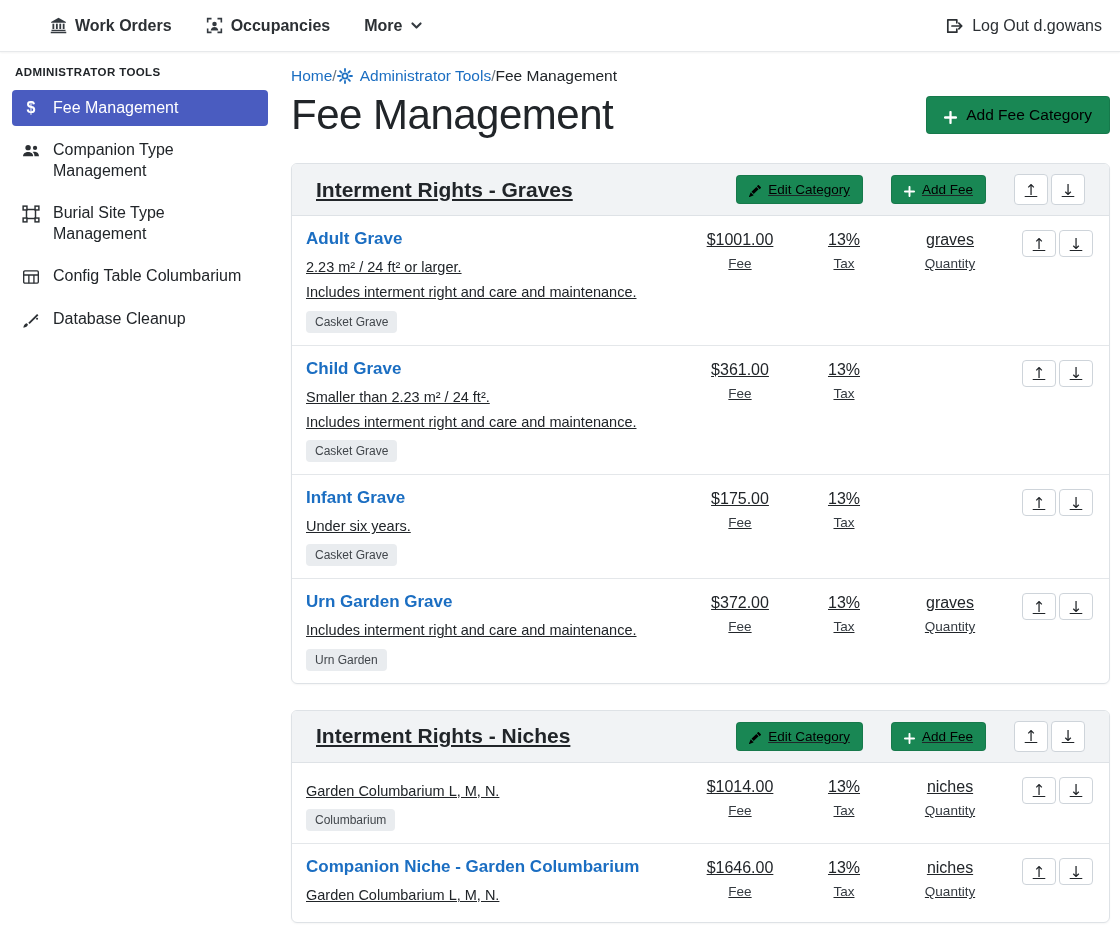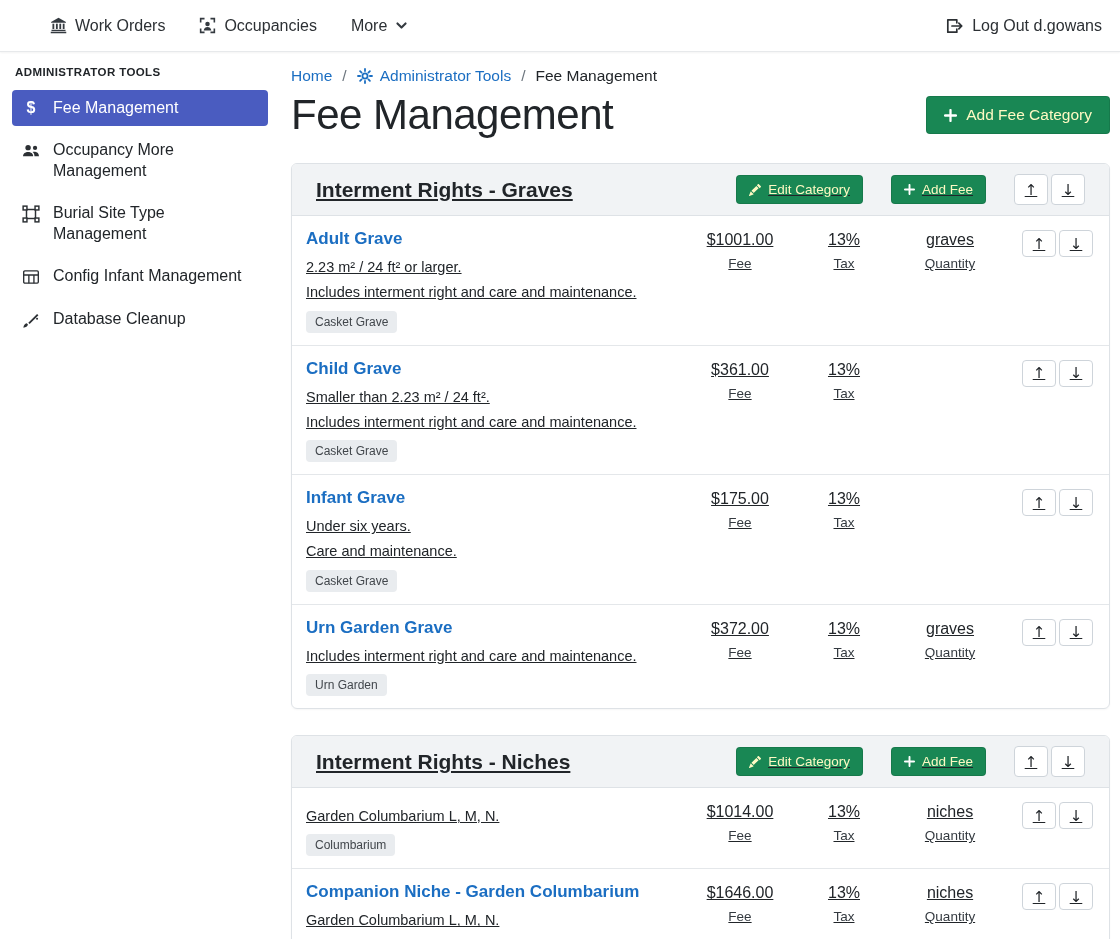--- a/index.html
+++ b/index.html
@@ -21,21 +21,21 @@
   button{font-family:inherit;cursor:pointer;}
   svg{display:block;}
 
   
   .navbar{
     height:52px;display:flex;align-items:center;padding:0 18px 0 14px;
     border-bottom:1px solid #e7e9eb;box-shadow:0 1px 2px rgba(0,0,0,.05);
     background:#fff;position:relative;z-index:5;
   }
   .brand{display:flex;align-items:center;gap:9px;font-weight:700;font-size:17px;}
-  .nav-links{display:flex;align-items:flex-end;gap:34px;margin-left:36px;}
+  .nav-links{display:flex;align-items:flex-end;gap:34px;margin-left:36px;font-weight:bold;}
   .nav-link{display:flex;align-items:center;gap:8px;font-size:16px;color:#2c3034;}
   .nav-link .icn{color:#343a40;}
   .logout{margin-left:auto;display:flex;align-items:center;gap:9px;font-size:16px;color:#2c3034;}
 
   
   .layout{display:flex;align-items:flex-start;}
   .sidebar{width:280px;flex:0 0 280px;padding:14px 12px 0 12px;}
   .sidebar-heading{font-size:11.5px;font-weight:700;letter-spacing:.4px;color:#212529;margin:0 0 12px 3px;}
   .side-item{
     display:flex;align-items:flex-start;gap:13px;padding:8px 10px;border-radius:4px;
@@ -43,31 +43,31 @@
   }
   .side-item .icn{width:18px;flex:0 0 18px;margin-top:2px;color:#2c3034;text-align:center;}
   .side-item .lbl{max-width:205px;}
   .side-item.active{background:var(--active-blue);color:#fff;}
   .side-item.active .icn{color:#fff;}
   .dollar{font-weight:700;font-size:16px;line-height:1;margin-top:3px;}
 
   .main{flex:1;padding:13px 10px 0 11px;}
 
   
-  .breadcrumb{display:flex;align-items:center;gap:10px;font-size:15.5px;margin:2px 0 6px;}
+  .breadcrumb{display:flex;align-items:center;font-size:15.5px;margin:2px 0 6px;}
   .crumb-link{color:var(--link-blue);display:flex;align-items:center;gap:7px;}
   .crumb-sep{color:#6c757d;}
   .crumb-current{color:#212529;}
 
   
   .title-row{display:flex;align-items:center;justify-content:space-between;margin:6px 0 24px;}
   .page-title{font-size:42px;font-weight:500;color:#212529;letter-spacing:-.5px;}
   .btn-green{
-    display:inline-flex;align-items:center;gap:9px;background:var(--button-green);
-    color:#fef9c3;border:1px solid rgba(0,0,0,.1);border-radius:4px;
+    display:inline-flex;align-items:flex-end;gap:9px;background:var(--button-green);
+    color:#000000;border:1px solid rgba(0,0,0,.1);border-radius:4px;
     padding:9px 17px;font-size:15.5px;
   }
   .btn-green.sm{padding:6px 12px;font-size:13.5px;gap:7px;}
 
   
   .card{border:1px solid var(--border);border-radius:6px;margin-bottom:26px;box-shadow:0 1px 2px rgba(0,0,0,.04);overflow:hidden;text-decoration:underline;}
   .card-header{
     background:var(--header-bg);border-bottom:1px solid var(--border);
     display:flex;align-items:center;justify-content:space-between;
     padding:10px 24px;min-height:52px;
@@ -159,21 +159,21 @@
 
     <a class="side-item" href="#">
       <span class="icn">
         <svg width="18" height="18" viewBox="0 0 16 16" fill="currentColor">
           <circle cx="5.4" cy="5" r="2.4"></circle>
           <path d="M.9 12.6c0-2.4 2-3.8 4.5-3.8s4.5 1.4 4.5 3.8z"></path>
           <circle cx="11.6" cy="5.3" r="1.9"></circle>
           <path d="M11.1 12.6c0-1.6-.6-2.9-1.7-3.7.7-.3 1.5-.4 2.3-.3 1.9.3 3.4 1.6 3.4 4z"></path>
         </svg>
       </span>
-      <span class="lbl">Occupancy More Management</span>
+      <span class="lbl">Companion Type Management</span>
     </a>
 
     <a class="side-item" href="#">
       <span class="icn">
         <svg width="18" height="18" viewBox="0 0 16 16" fill="none" stroke="currentColor" stroke-width="1.3">
           <rect x="4" y="4" width="8" height="8"></rect>
           <rect x="1" y="1" width="3.4" height="3.4" fill="#fff"></rect>
           <rect x="11.6" y="1" width="3.4" height="3.4" fill="#fff"></rect>
           <rect x="1" y="11.6" width="3.4" height="3.4" fill="#fff"></rect>
           <rect x="11.6" y="11.6" width="3.4" height="3.4" fill="#fff"></rect>
@@ -182,21 +182,21 @@
       <span class="lbl">Burial Site Type Management</span>
     </a>
 
     <a class="side-item" href="#">
       <span class="icn">
         <svg width="18" height="18" viewBox="0 0 16 16" fill="none" stroke="currentColor" stroke-width="1.2">
           <rect x="1.5" y="2.5" width="13" height="11" rx="1"></rect>
           <path d="M1.5 6.2h13M6.1 6.2v7.3M10.6 6.2v7.3"></path>
         </svg>
       </span>
-      <span class="lbl">Config Infant Management</span>
+      <span class="lbl">Config Table Columbarium</span>
     </a>
 
     <a class="side-item" href="#">
       <span class="icn">
         <svg width="18" height="18" viewBox="0 0 16 16" fill="currentColor">
           <path d="M1.2 14.8c.3-2.2 1.3-3.5 3-3.9l1.1 1.1c-.4 1.7-1.8 2.6-4.1 2.8z"></path>
           <path d="M5.6 10.4 13.4 2.6l1.2 1.2-7.8 7.8z"></path>
           <circle cx="13.4" cy="6.8" r="0.9"></circle>
         </svg>
       </span>
@@ -320,21 +320,20 @@
           <button class="btn-arrow sm">
               <span>↓</span>
             </button>
         </div>
       </div>
 
       <div class="fee-row">
         <div class="fee-main">
           <a href="#" class="fee-name">Infant Grave</a>
           <div class="fee-desc">Under six years.</div>
-          <div class="fee-desc">Care and maintenance.</div>
           <div class="badge-row"><span class="badge">Casket Grave</span></div>
         </div>
         <div class="fee-col col-fee">
           <div class="val">$175.00</div>
           <div class="lbl">Fee</div>
         </div>
         <div class="fee-col col-tax">
           <div class="val">13%</div>
           <div class="lbl">Tax</div>
         </div>

